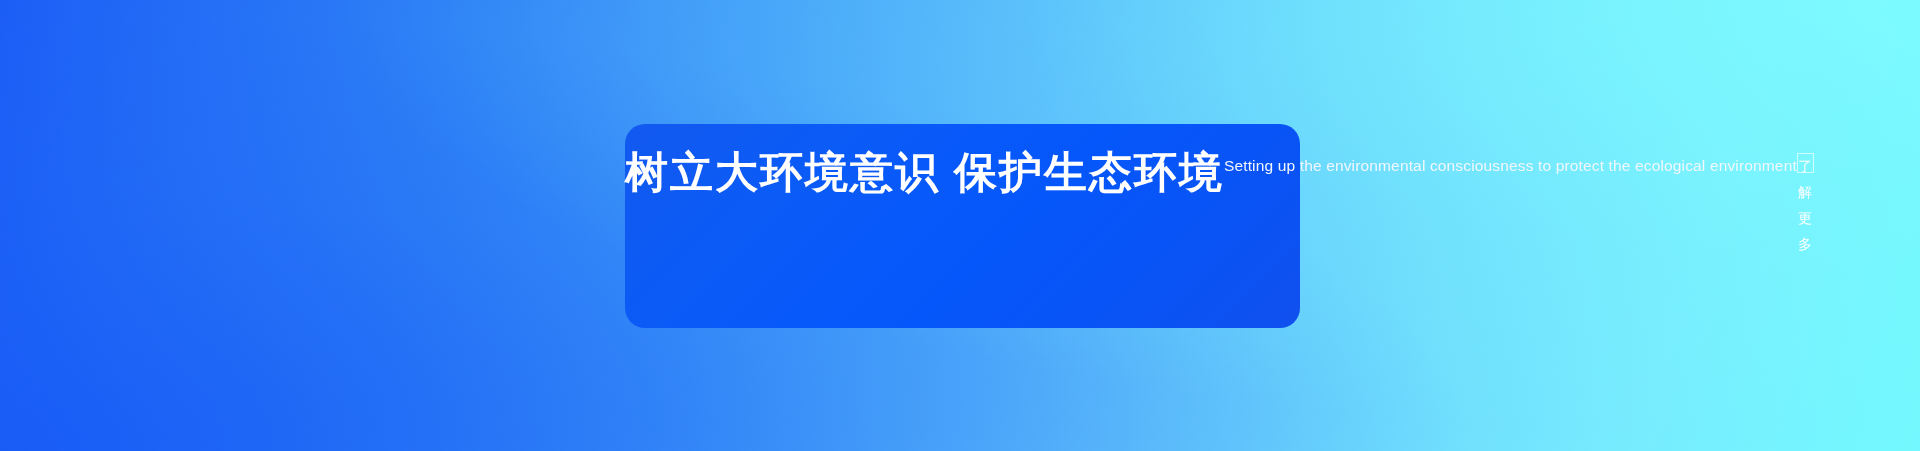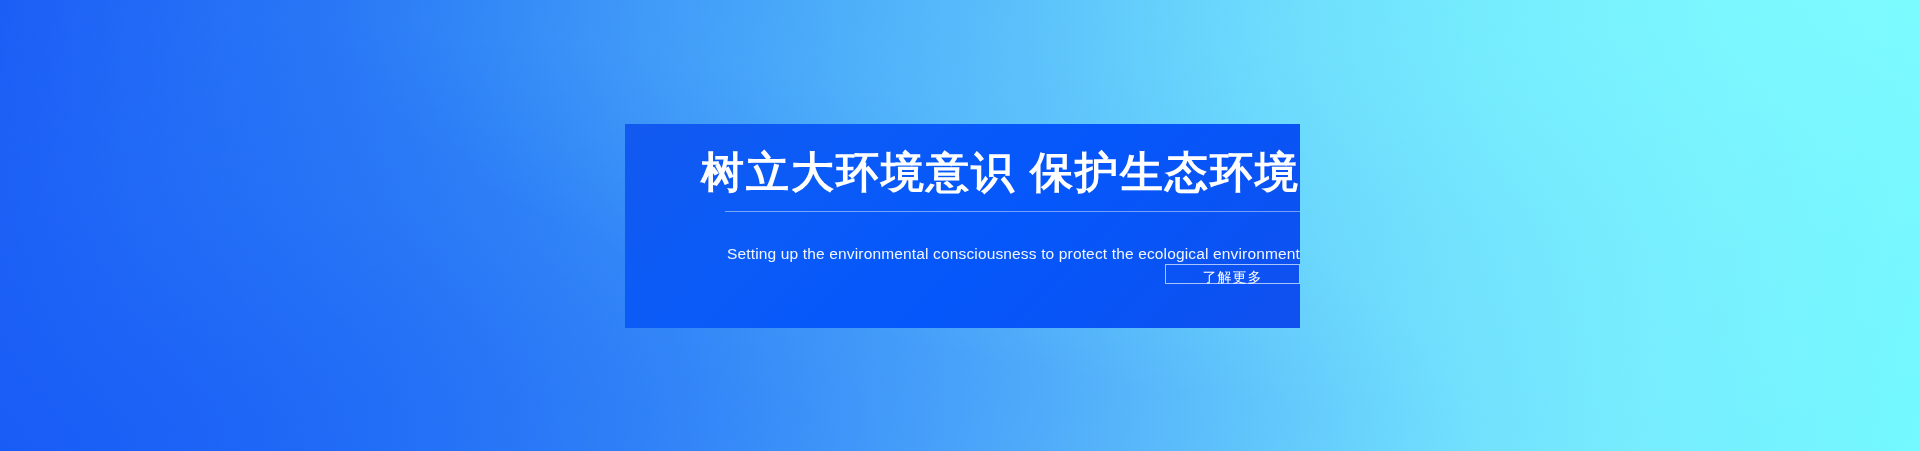--- a/index.html
+++ b/index.html
@@ -47,23 +47,24 @@
   
   #banner-card {
     position:absolute;
     left:625px;
     top:124px;
     width:675px;
     height:204px;
     background:
       linear-gradient(135deg, #1259ef 0%, #0b5bf7 26%, #0557fb 55%, #0a53f4 80%, #1050ef 100%);
     display:flex;
-    flex-direction:column;
-    align-items:flex-end;
+    flex-direction:row;
+    align-items:flex-start;
     justify-content:flex-start;
+    border-radius:20px;
   }
 
   #banner-title {
     margin-top:24px;
     color:#ffffff;
     font-size:43px;
     font-weight:bold;
     letter-spacing:2px;
     line-height:1.15;
     white-space:nowrap;
@@ -81,21 +82,21 @@
     margin-top:33px;
     color:#f2f7ff;
     font-size:15.5px;
     font-weight:400;
     letter-spacing:0.15px;
     white-space:nowrap;
     text-align:center;
   }
 
   #learn-more-button {
-    margin-top:1px;
+    margin-top:29px;
     width:135px;
     height:20px;
     border:1px solid rgba(255,255,255,0.65);
     background:transparent;
     color:#ffffff;
     font-family:Liberation Serif, serif;
     font-size:14px;
     letter-spacing:1px;
     line-height:26px;
     text-align:center;

